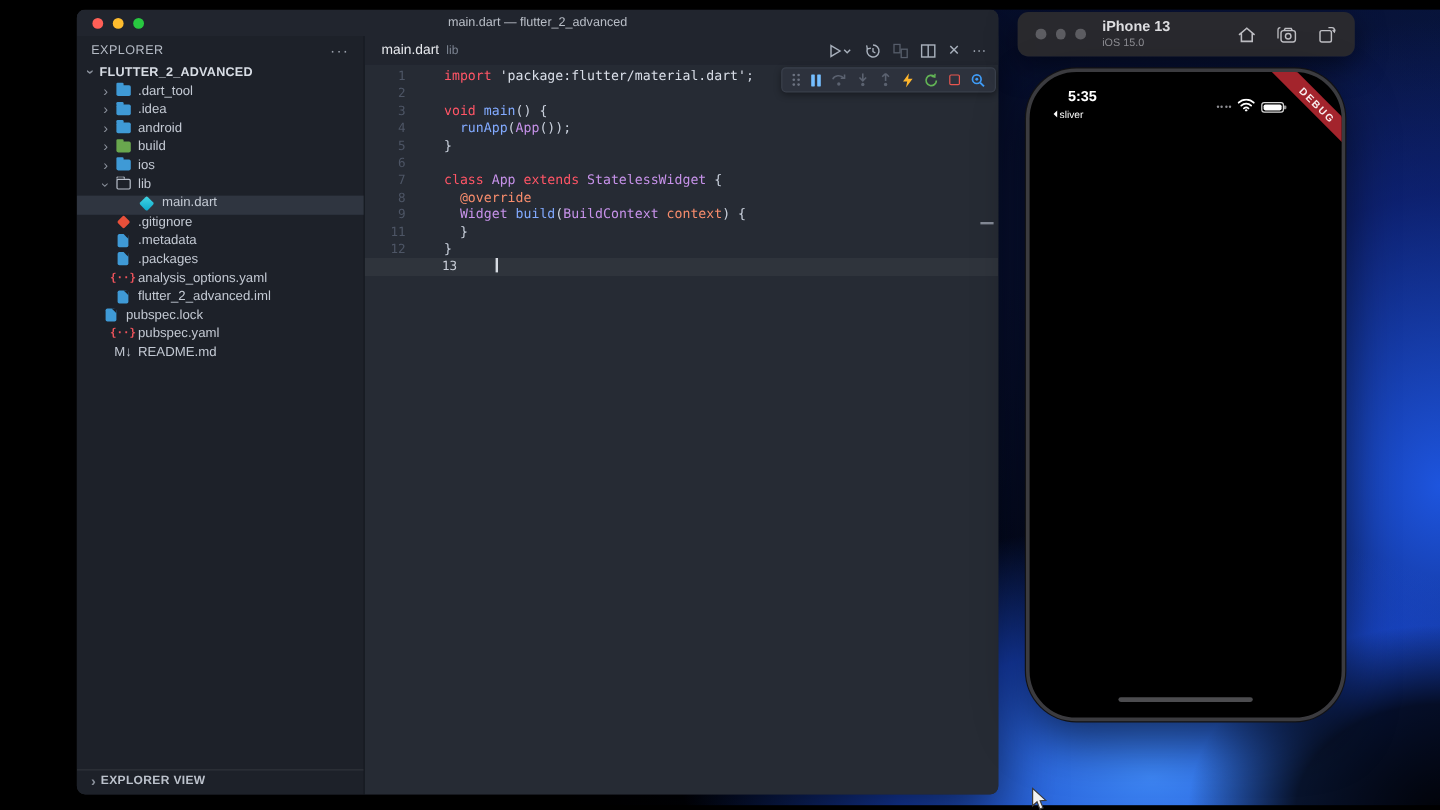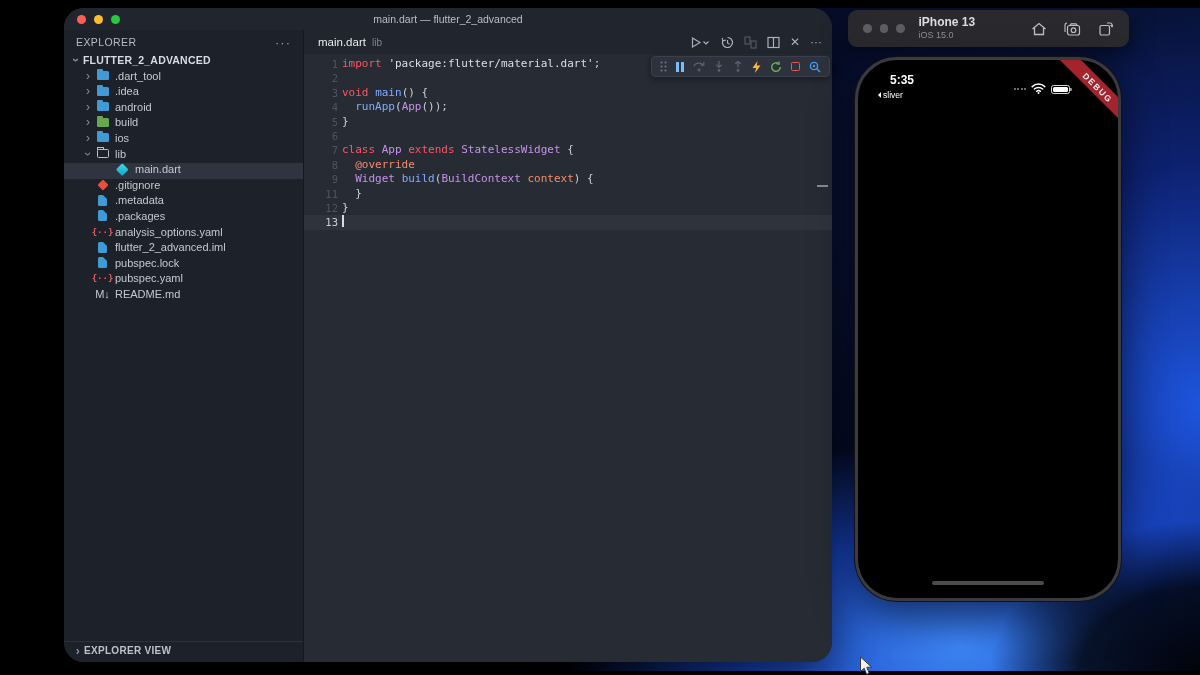--- a/index.html
+++ b/index.html
@@ -12,21 +12,21 @@
     background:
       radial-gradient(300px 220px at 100% 100%, rgba(0,0,0,.95) 0%, rgba(0,0,0,.8) 40%, rgba(0,0,0,0) 70%),
       radial-gradient(560px 300px at 80% 96%, rgba(64,140,255,.95) 0%, rgba(28,80,225,.85) 38%, rgba(10,25,90,0) 70%),
       radial-gradient(430px 540px at 100% 60%, rgba(32,92,240,.9) 0%, rgba(16,42,150,.55) 45%, rgba(5,10,40,0) 72%),
       radial-gradient(900px 620px at 86% 28%, rgba(12,24,72,.9) 0%, rgba(3,6,20,0) 65%),
       linear-gradient(90deg,#000 0%,#000 38%,#01040f 58%,#030a22 78%,#041030 100%);}
   .letterbox{position:absolute;left:0;width:1200px;background:#000;z-index:40;}
   .letterbox.top{top:0;height:8px;} .letterbox.bottom{bottom:0;height:4px;}
 
   
-  .vscode{position:absolute;left:64px;top:8px;width:768px;height:654px;border-radius:20px;
+  .vscode{position:absolute;left:64px;top:8px;width:768px;height:654px;border-radius:7px;
           overflow:hidden;background:#262b34;box-shadow:0 18px 50px rgba(0,0,0,.6);z-index:10;
           display:flex;flex-direction:column;}
   .titlebar{height:22px;background:var(--titlebar-bg);display:flex;align-items:center;position:relative;flex:none;}
   .lights{display:flex;gap:8px;padding-left:13px;}
   .light{width:9px;height:9px;border-radius:50%;}
   .light.r{background:#ff5f57;} .light.y{background:#febc2e;} .light.g{background:#28c840;}
   .win-title{position:absolute;left:0;right:0;text-align:center;font-size:10.5px;color:#b9bec7;}
 
   .win-body{flex:1;display:flex;min-height:0;}
 
@@ -71,22 +71,22 @@
   .tab{display:flex;align-items:baseline;gap:6px;padding:0 14px;height:100%;align-items:center;}
   .tab .tname{font-size:11.5px;color:#e8eaee;}
   .tab .tdetail{font-size:10px;color:#7d8593;}
   .tab-actions{margin-left:auto;display:flex;align-items:center;gap:10px;padding-right:10px;color:#a8b0bc;}
   .tab-actions svg{display:block;}
   .txt-ic{font-size:12px;line-height:1;color:#a8b0bc;}
   .code-area{flex:1;position:relative;padding-top:3px;font-family:"DejaVu Sans Mono",monospace;}
   .code-line{display:flex;height:14.4px;line-height:14.4px;font-size:11px;white-space:pre;}
   .code-line.active{background:rgba(255,255,255,.045);}
   .ln{width:34px;flex:none;text-align:right;color:var(--line-number);font-size:10.5px;}
-  .code-line.active .ln{color:var(--line-number-active);}
-  .ct{margin-left:4px;}
+  .code-line.active .ln{color:var(--line-number-active);margin-left:43px;}
+  .ct{margin-left:32px;}
   .tk-kw{color:var(--keyword);} .tk-type{color:var(--type);text-align:center;} .tk-fn{color:var(--function);}
   .tk-ann{color:var(--annotation);} .tk-param{color:var(--param);}
   .tk-str{color:var(--string);} .tk-pl{color:var(--plain);}
   .cursor{display:inline-block;width:1.5px;height:12px;background:#d7dbe2;vertical-align:-2px;}
   .overview-dash{position:absolute;right:4px;top:131px;width:11px;height:2px;background:#848a96;}
 
   
   .dbg-toolbar{position:absolute;top:2px;right:2px;height:21px;background:#2d323d;border:1px solid #3a404c;
        border-radius:4px;display:flex;align-items:center;gap:9px;padding:0 8px;box-shadow:0 2px 6px rgba(0,0,0,.4);}
   .dbg-toolbar svg{display:block;}
@@ -231,21 +231,21 @@
                 <span class="ico ico-yaml">{··}</span>
                 <span class="lbl">analysis_options.yaml</span>
               </div>
               <div class="trow" style="padding-left: 18px;">
                 <span class="chev"></span>
                 <span class="ico ico-file">
                   <i></i>
                 </span>
                 <span class="lbl">flutter_2_advanced.iml</span>
               </div>
-              <div class="trow" style="padding-left: 18px;">
+              <div class="trow" style="padding-left: 8px;">
                 <span class="chev"></span>
                 <span class="ico ico-file">
                   <i></i>
                 </span>
                 <span class="lbl">pubspec.lock</span>
               </div>
               <div class="trow" style="padding-left: 18px;">
                 <span class="chev"></span>
                 <span class="ico ico-yaml">{··}</span>
                 <span class="lbl">pubspec.yaml</span>

